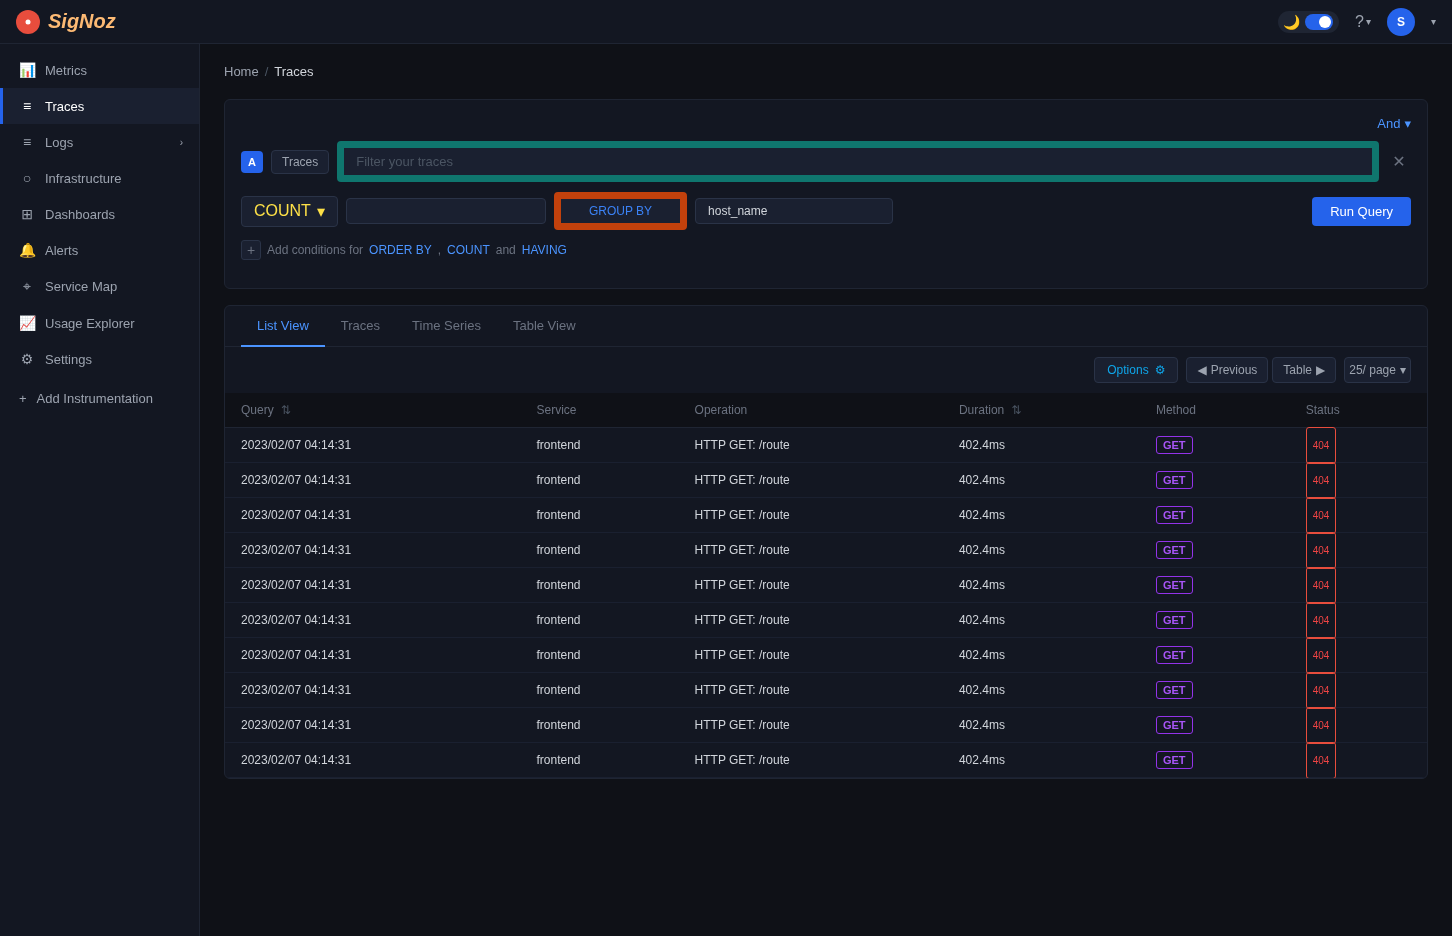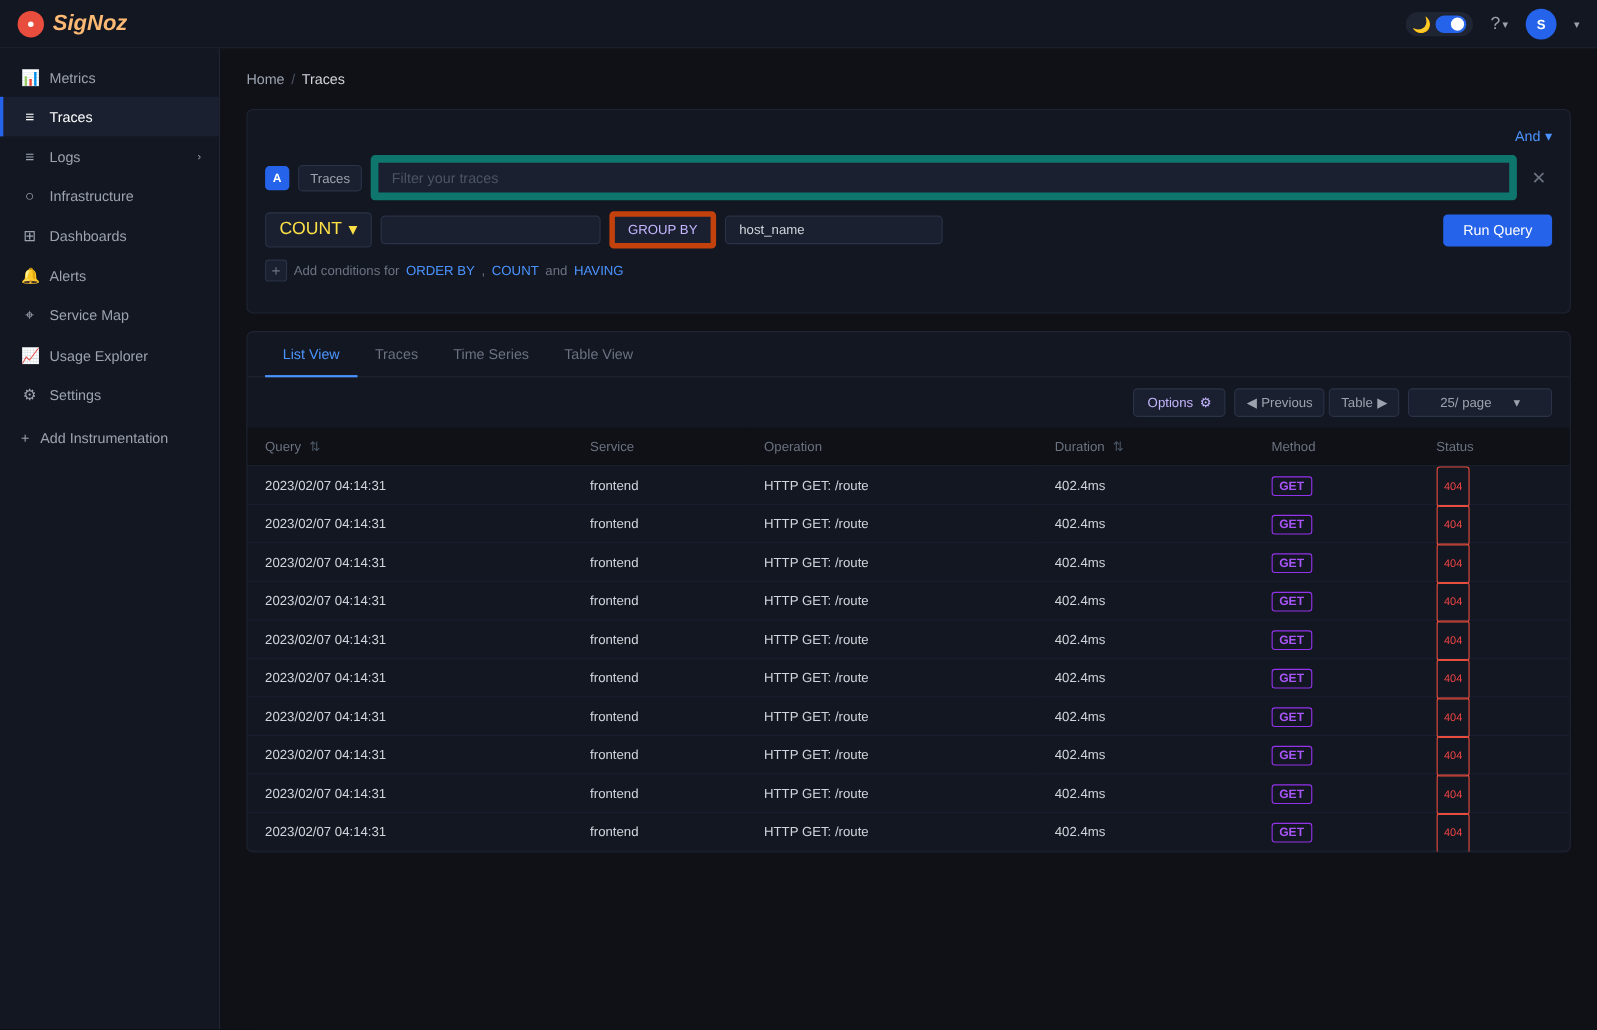--- a/index.html
+++ b/index.html
@@ -216,24 +216,24 @@
       background: #1a2030;
       border: 1px solid #2a3347;
       border-radius: 4px;
       padding: 5px 12px;
       color: #d1d5db;
       font-size: 12px;
       width: 200px;
     }
     .group-by-btn {
       background: #1a2030;
-      border: 5px solid #c2410c;
-      border-radius: 4px;
-      padding: 5px 12px;
-      color: #c4b5fd;
+      border: 7px solid #c2410c;
+      border-radius: 4px;
+      padding: 5px 28px;
+      color: #3b82f6;
       font-size: 12px;
     }
     .group-by-value {
       background: #1a2030;
       border: 1px solid #2a3347;
       border-radius: 4px;
       padding: 5px 12px;
       color: #d1d5db;
       font-size: 12px;
       width: 198px;
@@ -318,21 +318,21 @@
       display: flex;
       align-items: center;
       justify-content: flex-end;
       padding: 10px 16px;
       gap: 8px;
     }
     .options-btn {
       background: #1a2030;
       border: 1px solid #2a3347;
       border-radius: 4px;
-      color: #c4b5fd;
+      color: #0ea5e9;
       padding: 5px 12px;
       font-size: 12px;
       cursor: pointer;
       display: flex; align-items: center; gap: 6px;
     }
     .pagination-controls {
       display: flex;
       align-items: center;
       gap: 4px;
     }
@@ -344,24 +344,24 @@
       padding: 5px 10px;
       font-size: 12px;
       cursor: pointer;
       display: flex; align-items: center; gap: 4px;
     }
     .page-size-btn {
       background: #1a2030;
       border: 1px solid #2a3347;
       border-radius: 4px;
       color: #9ca3af;
-      padding: 5px 28px;
-      font-size: 12px;
-      cursor: pointer;
-      display: flex; align-items: center; gap: 20px;
+      padding: 5px 4px;
+      font-size: 12px;
+      cursor: pointer;
+      display: flex; align-items: center; gap: 4px;
     }
 
     
     .data-table {
       width: 100%;
       border-collapse: collapse;
       font-size: 12px;
     }
     .data-table th {
       background: #0f1117;

